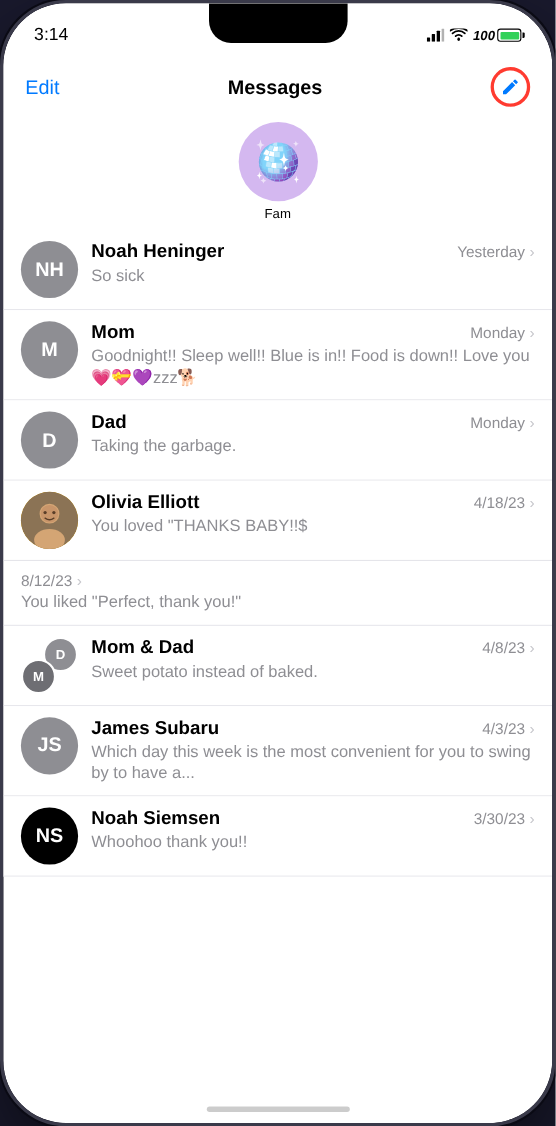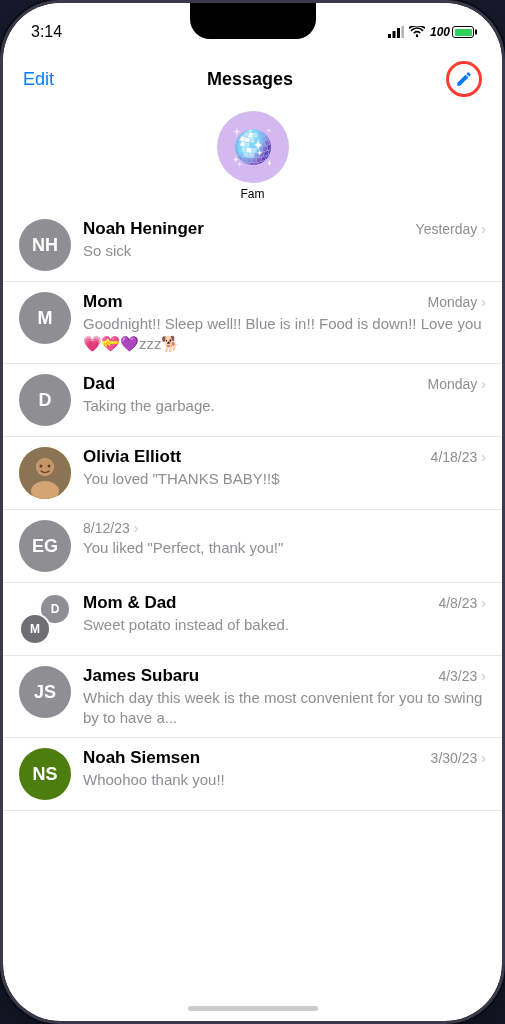--- a/index.html
+++ b/index.html
@@ -213,21 +213,21 @@
       background: #8e8e93;
       flex-shrink: 0;
       overflow: hidden;
     }
 
     .avatar.initials-nh { background: #8e8e93; }
     .avatar.initials-m  { background: #8e8e93; }
     .avatar.initials-d  { background: #8e8e93; }
     .avatar.initials-eg { background: #8e8e93; }
     .avatar.initials-js { background: #8e8e93; }
-    .avatar.initials-ns { background: #4d7c0f; }
+    .avatar.initials-ns { background: #000000; }
 
     .avatar-group {
       width: 52px;
       height: 52px;
       position: relative;
       flex-shrink: 0;
     }
 
     .avatar-group .sub-avatar {
       width: 32px;
@@ -448,21 +448,20 @@
             <div class="message-meta">
               <span class="message-time">4/18/23</span>
               <span class="message-chevron">›</span>
             </div>
           </div>
           <div class="message-preview">You loved "THANKS BABY!!$</div>
         </div>
       </div>
 
       <div class="message-item">
-        <div class="avatar initials-eg">EG</div>
         <div class="message-content">
           <div class="message-header">
             <div class="message-meta">
               <span class="message-time">8/12/23</span>
               <span class="message-chevron">›</span>
             </div>
           </div>
           <div class="message-preview">You liked "Perfect, thank you!"</div>
         </div>
       </div>

